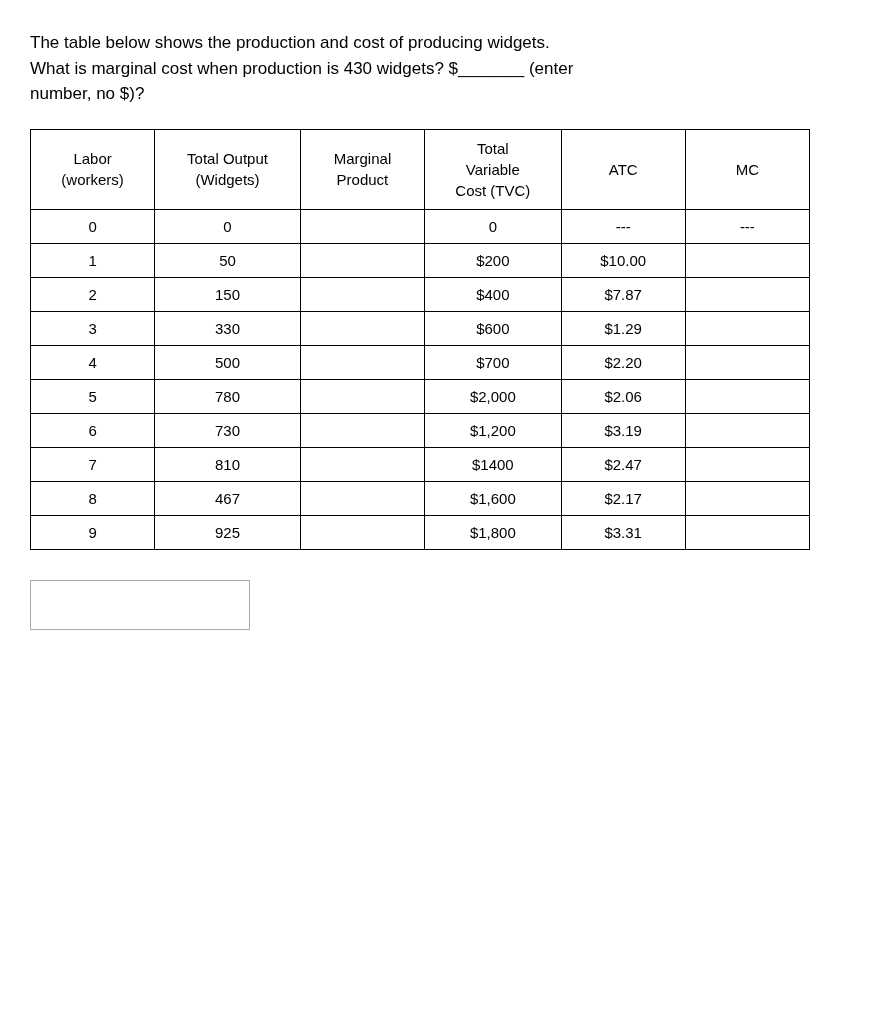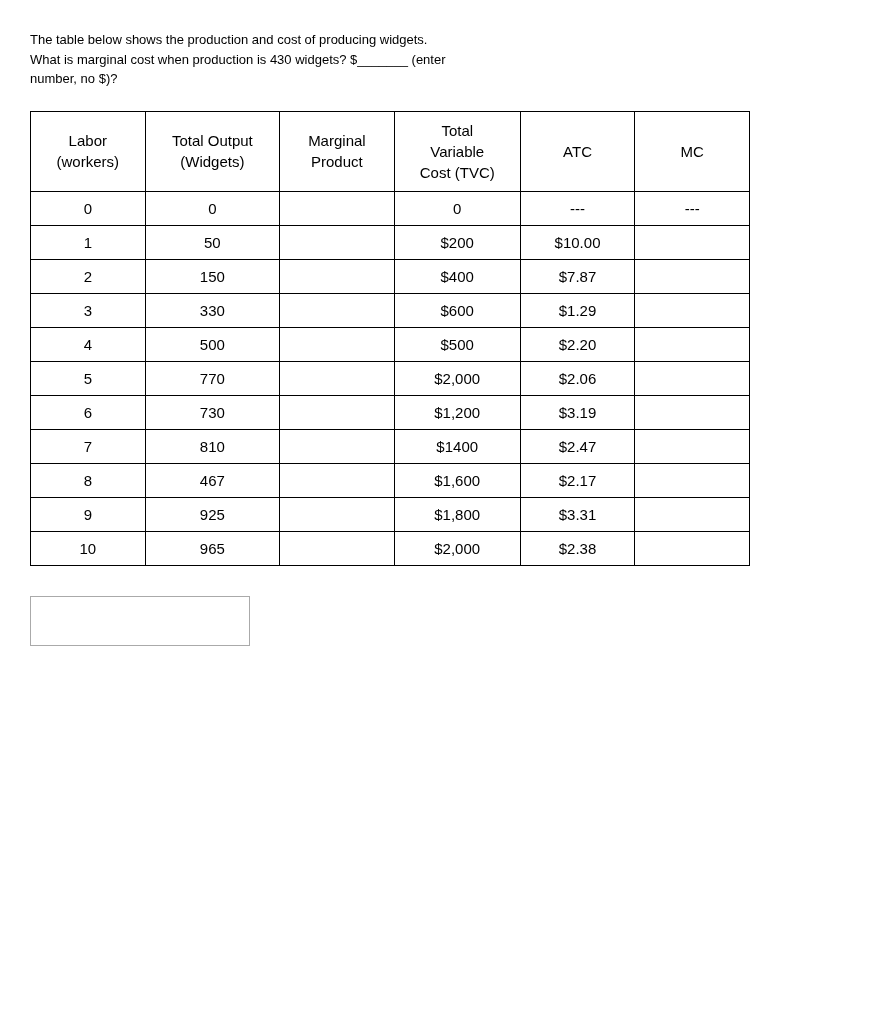--- a/index.html
+++ b/index.html
@@ -6,28 +6,28 @@
     body {
       font-family: Arial, sans-serif;
       font-size: 15px;
       background: #fff;
       color: #000;
       padding: 30px 30px 40px 30px;
       width: 893px;
       min-height: 1024px;
     }
     .question-text {
-      font-size: 13px;
+      font-size: 17px;
       line-height: 1.5;
       margin-bottom: 22px;
       max-width: 820px;
     }
     table {
       border-collapse: collapse;
-      width: 720px;
+      width: 780px;
       margin-bottom: 30px;
     }
     th, td {
       border: 1px solid #000;
       text-align: center;
       padding: 8px 6px;
       vertical-align: middle;
       min-width: 80px;
     }
     th {
@@ -94,27 +94,27 @@
         <td>330</td>
         <td></td>
         <td>$600</td>
         <td>$1.29</td>
         <td></td>
       </tr>
       <tr>
         <td>4</td>
         <td>500</td>
         <td></td>
-        <td>$500</td>
+        <td>$700</td>
         <td>$2.20</td>
         <td></td>
       </tr>
       <tr>
         <td>5</td>
-        <td>770</td>
+        <td>780</td>
         <td></td>
         <td>$2,000</td>
         <td>$2.06</td>
         <td></td>
       </tr>
       <tr>
         <td>6</td>
         <td>730</td>
         <td></td>
         <td>$1,200</td>
@@ -138,24 +138,16 @@
         <td></td>
       </tr>
       <tr>
         <td>9</td>
         <td>925</td>
         <td></td>
         <td>$1,800</td>
         <td>$3.31</td>
         <td></td>
       </tr>
-      <tr>
-        <td>10</td>
-        <td>965</td>
-        <td></td>
-        <td>$2,000</td>
-        <td>$2.38</td>
-        <td></td>
-      </tr>
     </tbody>
 </table>
 
 <div class="answer-box"></div>
 
 </body></html>

